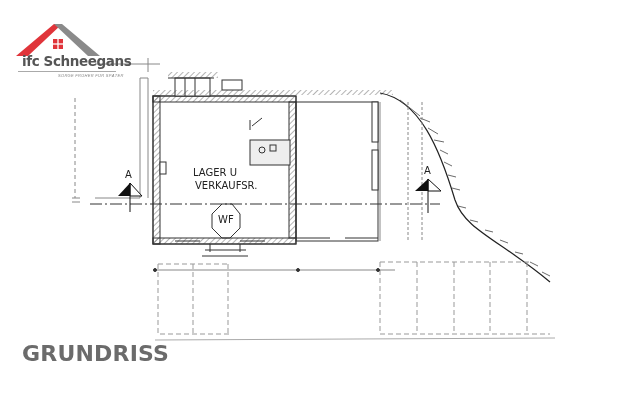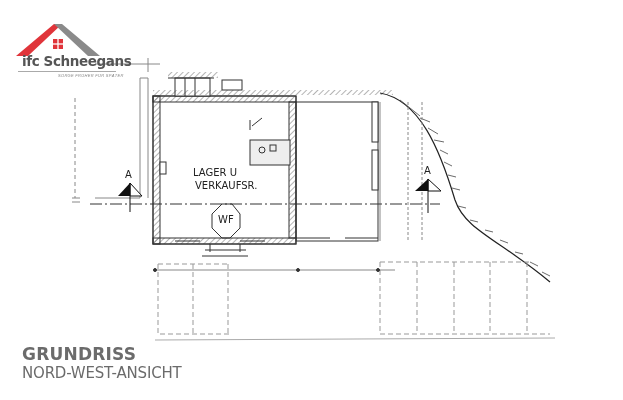--- a/index.html
+++ b/index.html
@@ -4,21 +4,21 @@
 <style>
   html,body{margin:0;padding:0;}
   body{width:623px;height:400px;background:#ffffff;position:relative;overflow:hidden;font-family:"Liberation Sans",sans-serif;}
   .logo{position:absolute;left:14px;top:22px;width:110px;height:56px;}
   .logo-house{position:absolute;left:0;top:0;}
   .logo-name{position:absolute;left:8px;top:31px;font-family:"DejaVu Sans",sans-serif;font-weight:bold;font-size:13.5px;color:#555;letter-spacing:-0.4px;white-space:nowrap;}
   .logo-rule{position:absolute;left:4px;top:49px;width:98px;height:1px;background:#aaa;}
   .logo-tag{position:absolute;left:44px;top:51px;font-size:4px;color:#888;letter-spacing:0.3px;white-space:nowrap;font-style:italic;}
   .plan{position:absolute;left:0;top:0;}
   .caption{position:absolute;left:22px;top:344px;}
-  .cap-title{font-family:"DejaVu Sans",sans-serif;font-weight:bold;font-size:17px;color:#6b6b6b;letter-spacing:0.2px;line-height:20px;}
+  .cap-title{font-family:"DejaVu Sans",sans-serif;font-weight:bold;font-size:22px;color:#6b6b6b;letter-spacing:0.2px;line-height:20px;}
   .cap-sub{font-family:"DejaVu Sans",sans-serif;font-size:15px;color:#6b6b6b;line-height:19px;letter-spacing:-0.2px;}
   .lbl{font-family:"DejaVu Sans",sans-serif;font-size:10px;fill:#222;}
 </style>
 </head>
 <body>
 
 <svg class="plan" width="623" height="400" viewBox="0 0 623 400">
   <defs>
     <pattern id="hatch" width="4" height="4" patternUnits="userSpaceOnUse" patternTransform="rotate(45)">
       <line x1="0" y1="0" x2="0" y2="4" stroke="#444" stroke-width="0.8"></line>
@@ -145,14 +145,13 @@
     <line x1="44" y1="17" x2="44" y2="27" stroke="#fff" stroke-width="1.3"></line>
     <line x1="39" y1="22" x2="49" y2="22" stroke="#fff" stroke-width="1.3"></line>
   </svg>
   <div class="logo-name">ifc Schneegans</div>
   <div class="logo-rule"></div>
   <div class="logo-tag">SORGE FRÜHER FÜR SPÄTER</div>
 </div>
 
 <div class="caption">
   <div class="cap-title">GRUNDRISS</div>
-  <div class="cap-sub">NORD-WEST-ANSICHT</div>
 </div>
 
 </body></html>

